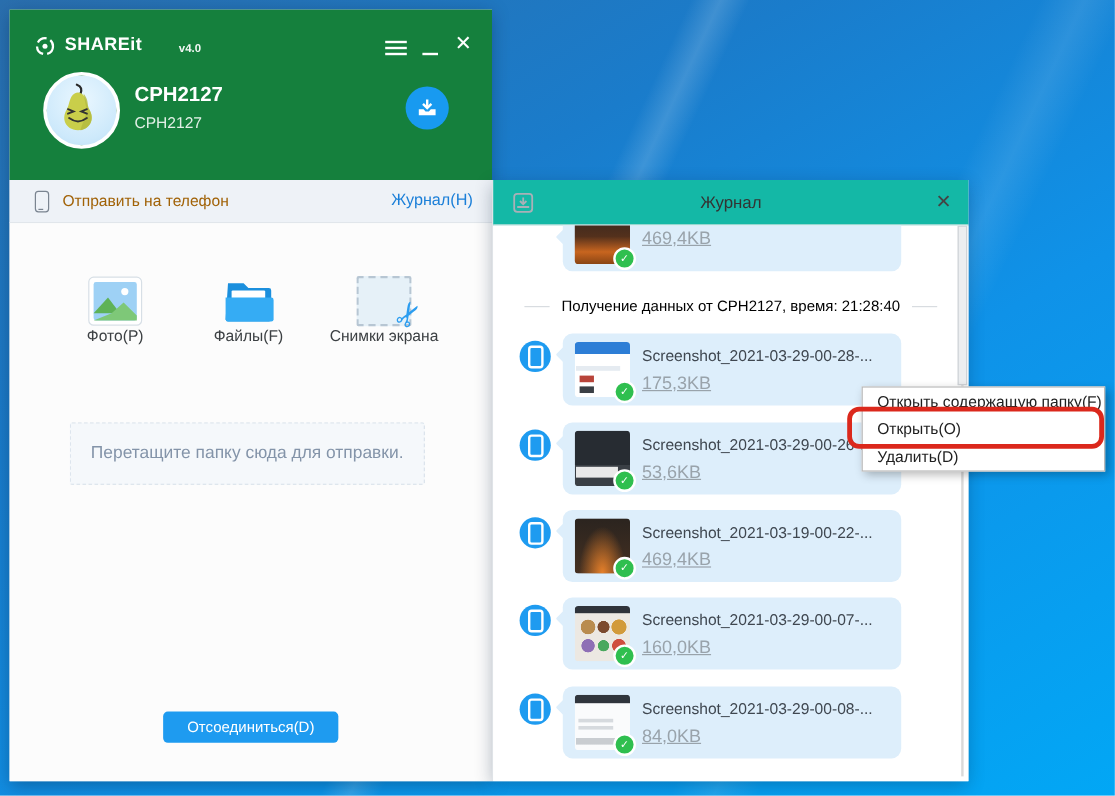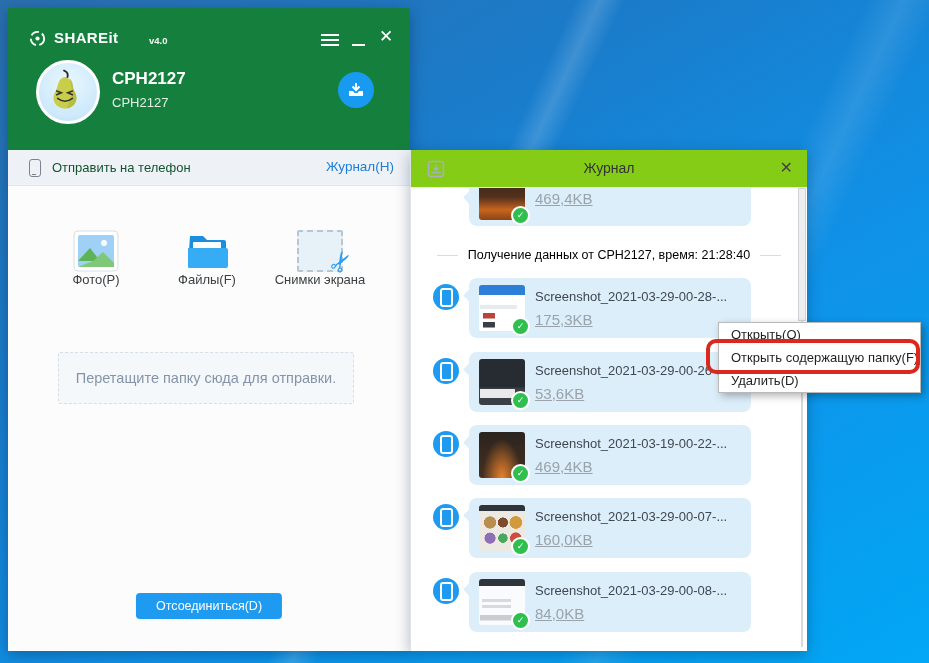--- a/index.html
+++ b/index.html
@@ -26,37 +26,37 @@
   .icon-min{left:344px;top:36px;width:13px;height:2px;background:#fff;}
   .icon-close-w{left:371px;top:20px;font-size:17px;line-height:17px;color:#fff;font-weight:400;}
   .avatar{position:absolute;left:28px;top:52px;width:58px;height:58px;border-radius:50%;background:radial-gradient(circle at 50% 35%,#eaf7ff 0%,#cde9fb 70%,#b9ddf4 100%);border:3px solid #fff;overflow:hidden;}
   .dev-name{position:absolute;left:104px;top:61px;font-size:17px;font-weight:700;}
   .dev-sub{position:absolute;left:104px;top:87px;font-size:13px;color:rgba(255,255,255,.88);}
   .dl-btn{position:absolute;left:330px;top:64px;width:36px;height:36px;border-radius:50%;background:#189af0;display:flex;align-items:center;justify-content:center;cursor:pointer;}
   
   .send-bar{position:absolute;left:0;top:142px;width:100%;height:36px;background:#eef2f7;border-bottom:1px solid #e1e6eb;box-sizing:border-box;}
   .sb-phone{position:absolute;left:21px;top:9px;width:10px;height:16px;border:1.5px solid #7a8490;border-radius:3px;}
   .sb-phone::after{content:"";position:absolute;left:2px;bottom:1px;width:4px;height:1.5px;background:#7a8490;}
-  .sb-label{position:absolute;left:44px;top:10px;font-size:13px;color:#14532d;}
+  .sb-label{position:absolute;left:44px;top:10px;font-size:13px;color:#a16207;}
   .sb-link{position:absolute;right:16px;top:9px;font-size:13.5px;color:#1b7fd8;cursor:pointer;}
   
   .mw-content{position:absolute;left:0;top:178px;right:0;bottom:0;background:#fcfcfc;}
   .cat{position:absolute;top:38px;text-align:center;cursor:pointer;}
   .cat .ic{height:48px;display:flex;align-items:flex-end;justify-content:center;}
   .cat .lbl{font-size:13px;color:#3c4043;}
   .cat1{left:38px;width:100px;}
   .cat2{left:149px;width:100px;text-align:center;}
   .cat3{left:252px;width:120px;}
   .shot-box{position:relative;width:42px;height:38px;border:2px dashed #b7c6d3;background:rgba(205,228,244,.45);border-radius:2px;}
   .shot-box .sc{position:absolute;right:-12px;bottom:-8px;font-size:27px;color:#2b9df0;transform:rotate(-60deg);}
   .dropzone{position:absolute;left:50px;top:166px;width:296px;height:52px;background:#f5f8fb;border:1px dashed #d5dfe9;border-radius:2px;display:flex;align-items:center;justify-content:center;font-size:14.5px;color:#8494a9;box-sizing:border-box;}
   .disc-btn{position:absolute;top:407px;left:50%;transform:translateX(-50%);background:#1e9bf0;color:#fff;font-size:12.5px;border:none;border-radius:4px;padding:0 20px;height:26px;line-height:26px;cursor:pointer;}
   
   #journal-win{position:absolute;left:410px;top:150px;width:397px;height:501px;background:#fff;border-left:1px solid #dfe3e7;box-sizing:border-box;box-shadow:0 4px 14px rgba(0,25,55,.3);}
-  .j-header{position:absolute;left:0;top:0;width:100%;height:38px;background:#84cc16;border-bottom:1px solid #ebebeb;box-sizing:border-box;}
+  .j-header{position:absolute;left:0;top:0;width:100%;height:38px;background:#14b8a6;border-bottom:1px solid #ebebeb;box-sizing:border-box;}
   .j-title{position:absolute;left:0;right:0;top:10px;text-align:center;font-size:14px;color:#333;}
   .j-tray{position:absolute;left:16px;top:10px;}
   .j-close{position:absolute;right:14px;top:8px;font-size:16px;color:#444;cursor:pointer;}
   .j-list{position:absolute;left:0;top:38px;right:0;bottom:0;overflow:hidden;background:#fff;}
   .bubble{position:absolute;left:58px;width:282px;height:60px;background:#ddeefb;border-radius:8px;cursor:pointer;}
   .bubble::before{content:"";position:absolute;left:-4px;top:13px;width:9px;height:9px;background:#ddeefb;transform:rotate(45deg);border-radius:1px;}
   .phone-dot{position:absolute;left:22px;width:26px;height:26px;border-radius:50%;background:#1e9bf0;display:flex;align-items:center;justify-content:center;}
   .phone-dot span{display:block;width:9px;height:15px;border:2px solid #fff;border-radius:3px;}
   .thumb{position:absolute;left:10px;top:7px;width:46px;height:46px;border-radius:3px;overflow:visible;}
   .thumb .img{position:absolute;inset:0;border-radius:3px;}
@@ -279,17 +279,17 @@
       <div class="f-size">84,0KB</div>
     </div>
 
     <div class="sb-track">
       <div class="sb-thumb"></div>
     </div>
   </div>
 </div>
 
 <div id="ctx-menu">
+  <div class="ctx-item">Открыть содержащую папку(F)</div>
   <div class="ctx-item">Открыть(O)</div>
-  <div class="ctx-item">Открыть содержащую папку(F)</div>
   <div class="ctx-item">Удалить(D)</div>
 </div>
 <div id="red-box"></div>
 
 </body></html>

